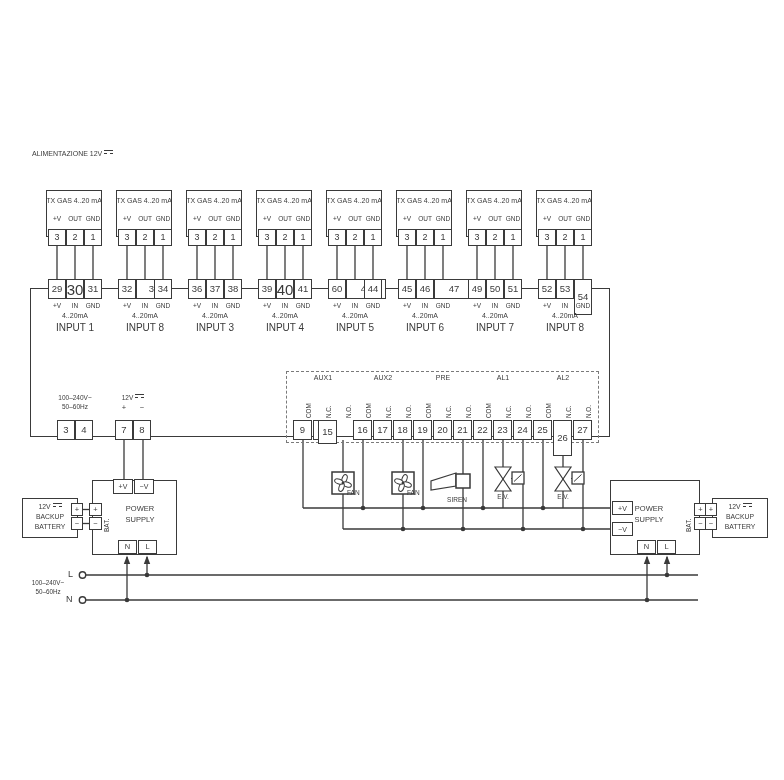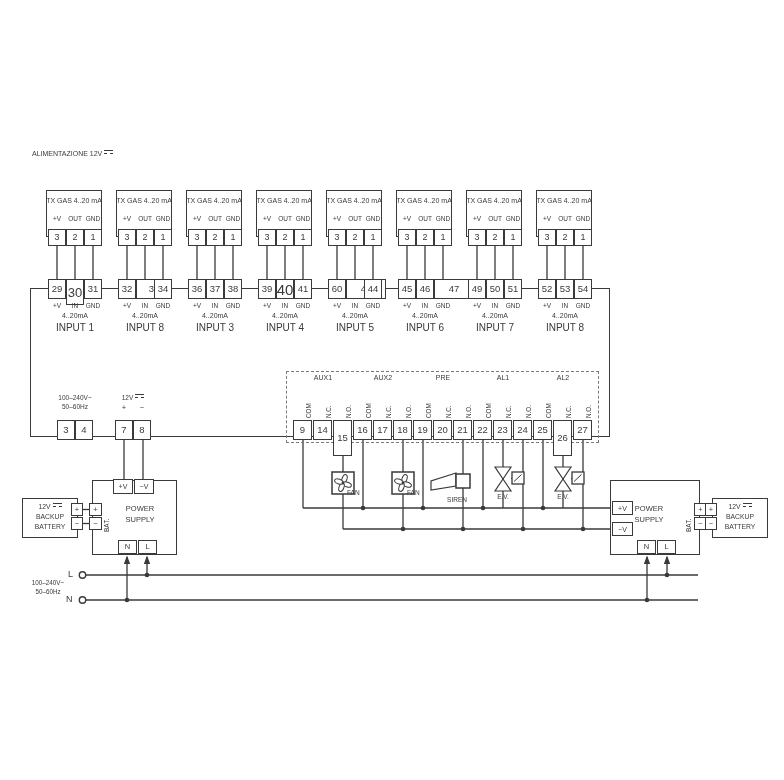--- a/index.html
+++ b/index.html
@@ -221,21 +221,21 @@
     <div class="box" style="left:536px;top:190px;width:56px;height:47px"></div>
     <div class="lbl cent" style="left:534px;top:197px;width:60px;font-size:7px">TX GAS 4..20 mA</div>
     <div class="lbl cent" style="left:534px;top:215px;width:26px;font-size:6.5px">+V</div>
     <div class="lbl cent" style="left:552px;top:215px;width:26px;font-size:6.5px">OUT</div>
     <div class="lbl cent" style="left:570px;top:215px;width:26px;font-size:6.5px">GND</div>
     <div class="term" style="left:538px;top:229px;width:18px;height:17px;font-size:9px">3</div>
     <div class="term" style="left:556px;top:229px;width:18px;height:17px;font-size:9px">2</div>
     <div class="term" style="left:574px;top:229px;width:18px;height:17px;font-size:9px">1</div>
     <div class="box" style="left:30px;top:288px;width:580px;height:149px"></div>
     <div class="term" style="left:48px;top:279px;width:18px;height:20px;font-size:9.5px">29</div>
-    <div class="term" style="left:66px;top:279px;width:18px;height:26px;font-size:13px">30</div>
+    <div class="term" style="left:66px;top:279px;width:18px;height:20px;font-size:15px">30</div>
     <div class="term" style="left:84px;top:279px;width:18px;height:20px;font-size:9.5px">31</div>
     <div class="lbl cent" style="left:44px;top:302px;width:26px;font-size:6.5px">+V</div>
     <div class="lbl cent" style="left:62px;top:302px;width:26px;font-size:6.5px">IN</div>
     <div class="lbl cent" style="left:80px;top:302px;width:26px;font-size:6.5px">GND</div>
     <div class="lbl cent" style="left:48px;top:312px;width:54px;font-size:7px">4..20mA</div>
     <div class="lbl cent" style="left:40px;top:322px;width:70px;font-size:10px">INPUT 1</div>
     <div class="term" style="left:118px;top:279px;width:18px;height:20px;font-size:9.5px">32</div>
     <div class="term" style="left:136px;top:279px;width:36px;height:20px;font-size:9.5px">33</div>
     <div class="term" style="left:154px;top:279px;width:18px;height:20px;font-size:9.5px">34</div>
     <div class="lbl cent" style="left:114px;top:302px;width:26px;font-size:6.5px">+V</div>
@@ -278,40 +278,40 @@
     <div class="term" style="left:468px;top:279px;width:18px;height:20px;font-size:9.5px">49</div>
     <div class="term" style="left:486px;top:279px;width:18px;height:20px;font-size:9.5px">50</div>
     <div class="term" style="left:504px;top:279px;width:18px;height:20px;font-size:9.5px">51</div>
     <div class="lbl cent" style="left:464px;top:302px;width:26px;font-size:6.5px">+V</div>
     <div class="lbl cent" style="left:482px;top:302px;width:26px;font-size:6.5px">IN</div>
     <div class="lbl cent" style="left:500px;top:302px;width:26px;font-size:6.5px">GND</div>
     <div class="lbl cent" style="left:468px;top:312px;width:54px;font-size:7px">4..20mA</div>
     <div class="lbl cent" style="left:460px;top:322px;width:70px;font-size:10px">INPUT 7</div>
     <div class="term" style="left:538px;top:279px;width:18px;height:20px;font-size:9.5px">52</div>
     <div class="term" style="left:556px;top:279px;width:18px;height:20px;font-size:9.5px">53</div>
-    <div class="term" style="left:574px;top:279px;width:18px;height:20px;font-size:9.5px">54</div>
+    <div class="term" style="left:574px;top:279px;width:18px;height:36px;font-size:9.5px">54</div>
     <div class="lbl cent" style="left:534px;top:302px;width:26px;font-size:6.5px">+V</div>
     <div class="lbl cent" style="left:552px;top:302px;width:26px;font-size:6.5px">IN</div>
     <div class="lbl cent" style="left:570px;top:302px;width:26px;font-size:6.5px">GND</div>
     <div class="lbl cent" style="left:538px;top:312px;width:54px;font-size:7px">4..20mA</div>
     <div class="lbl cent" style="left:530px;top:322px;width:70px;font-size:10px">INPUT 8</div>
     <div class="lbl cent" style="left:35px;top:394px;width:80px;font-size:6.5px">100–240V~</div>
     <div class="lbl cent" style="left:35px;top:403px;width:80px;font-size:6.5px">50–60Hz</div>
     <div class="term" style="left:57px;top:420px;width:18px;height:20px;font-size:9.5px">3</div>
     <div class="term" style="left:75px;top:420px;width:18px;height:20px;font-size:9.5px">4</div>
     <div class="lbl cent" style="left:108px;top:394px;width:50px;font-size:6.5px"><span>12V</span><span class="dc"></span></div>
     <div class="lbl cent" style="left:116px;top:403px;width:16px;font-size:7.5px">+</div>
     <div class="lbl cent" style="left:134px;top:403px;width:16px;font-size:7.5px">−</div>
     <div class="term" style="left:115px;top:420px;width:18px;height:20px;font-size:9.5px">7</div>
     <div class="term" style="left:133px;top:420px;width:18px;height:20px;font-size:9.5px">8</div>
     <div class="dashed" style="left:286px;top:371px;width:313px;height:72px"></div>
     <div class="lbl cent" style="left:298px;top:374px;width:50px;font-size:7px">AUX1</div>
     <div class="term" style="left:293px;top:420px;width:19px;height:20px;font-size:9.5px">9</div>
     <div class="term" style="left:313px;top:420px;width:19px;height:20px;font-size:9.5px">14</div>
-    <div class="term" style="left:333px;top:420px;width:19px;height:36px;font-size:9.5px">15</div>
+    <div class="term" style="left:318px;top:420px;width:19px;height:24px;font-size:9.5px">15</div>
     <div class="rot" style="left:306px;top:418px;font-size:6.3px">COM</div>
     <div class="rot" style="left:326px;top:418px;font-size:6.3px">N.C.</div>
     <div class="rot" style="left:346px;top:418px;font-size:6.3px">N.O.</div>
     <div class="lbl cent" style="left:358px;top:374px;width:50px;font-size:7px">AUX2</div>
     <div class="term" style="left:353px;top:420px;width:19px;height:20px;font-size:9.5px">16</div>
     <div class="term" style="left:373px;top:420px;width:19px;height:20px;font-size:9.5px">17</div>
     <div class="term" style="left:393px;top:420px;width:19px;height:20px;font-size:9.5px">18</div>
     <div class="rot" style="left:366px;top:418px;font-size:6.3px">COM</div>
     <div class="rot" style="left:386px;top:418px;font-size:6.3px">N.C.</div>
     <div class="rot" style="left:406px;top:418px;font-size:6.3px">N.O.</div>

